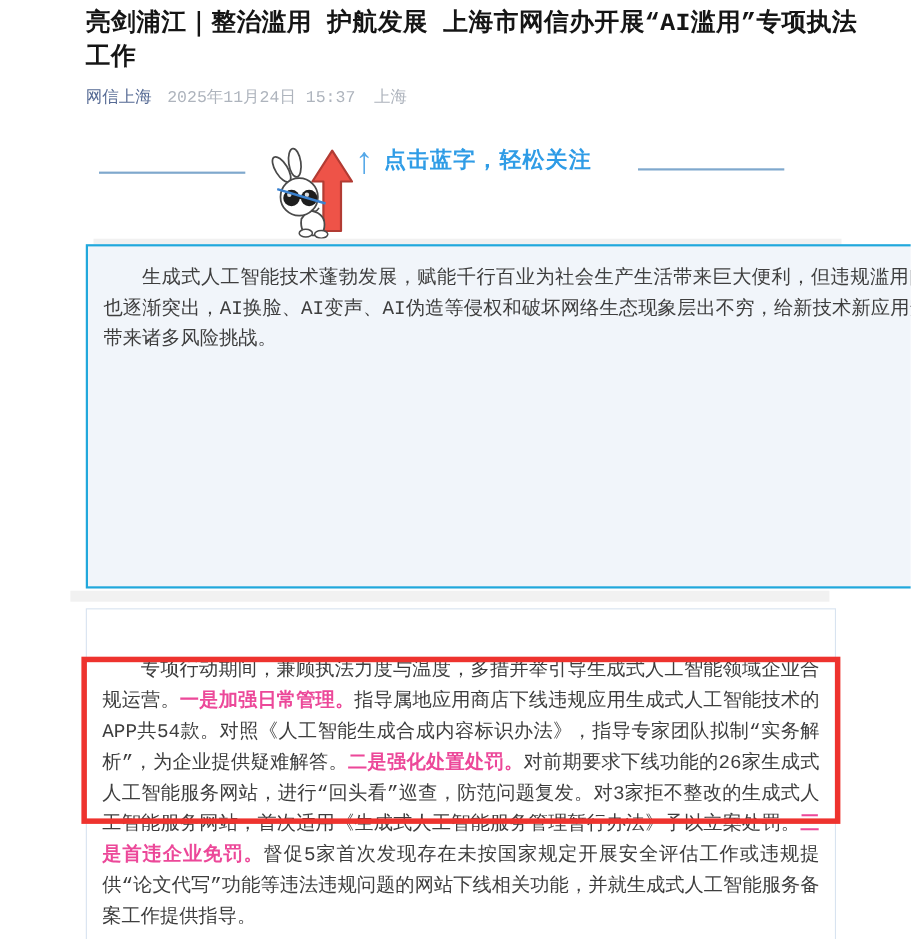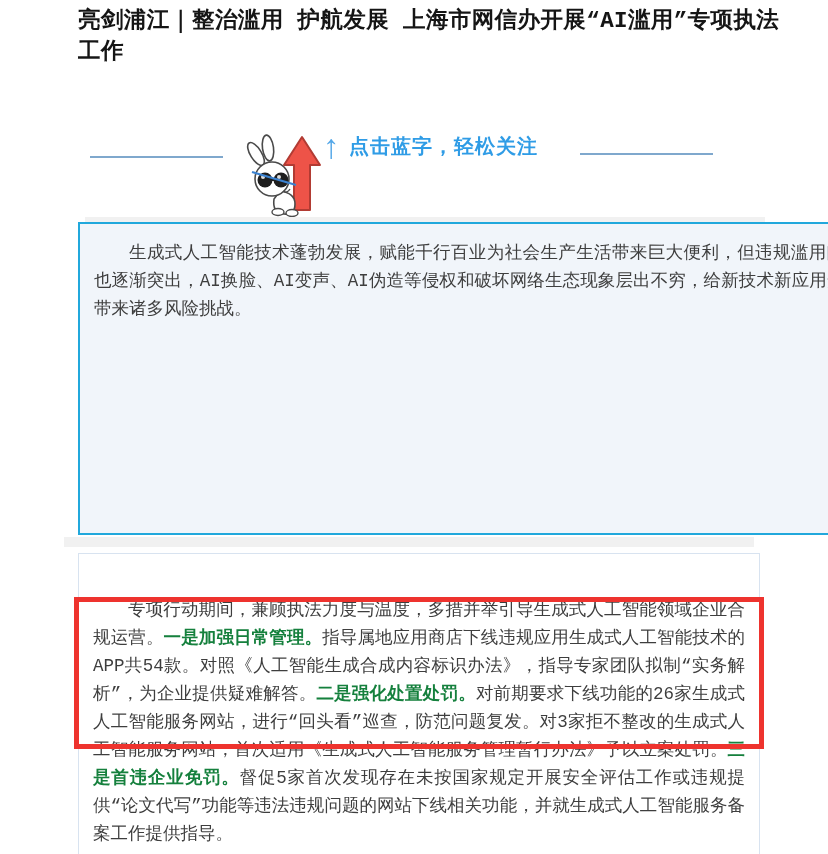--- a/index.html
+++ b/index.html
@@ -45,34 +45,37 @@
   .intro-box p + p{margin-top:17px;}
   
   .measures-box{
     position:absolute;left:78px;top:553px;width:682px;height:330px;box-sizing:border-box;
     background:#fff;border:1px solid #d8e3f0;padding:42px 14px 0;
   }
   .measures-box p{
     margin:0;font-size:17.5px;line-height:28px;color:#3e3e3e;
     text-indent:2em;text-align:justify;
   }
-  .measures-box .hl{color:#15803d;font-weight:700;}
+  .measures-box .hl{color:#ec4899;font-weight:700;}
   
   .red-rect{
     position:absolute;left:74px;top:597px;width:690px;height:152px;box-sizing:border-box;
     border:5px solid #ee332e;z-index:6;pointer-events:none;
   }
 </style>
 </head>
 <body>
 
 <div class="page">
 
   <h1 class="title">亮剑浦江｜整治滥用 护航发展 上海市网信办开展“AI滥用”专项执法工作</h1>
 
+  <div class="byline">
+    <span class="account">网信上海</span><span class="date">2025年11月24日 15:37</span><span class="loc">上海</span>
+  </div>
 
   <div class="banner">
     <div class="bline left"></div>
     <svg class="mascot" width="86" height="92" viewBox="0 0 86 92">
 
       <path d="M52 40 L42 40 L60 12 L78 40 L68 40 L68 85 L52 85 Z" fill="#ee5348" stroke="#b23b33" stroke-width="2" stroke-linejoin="round"></path>
 
       <ellipse cx="14" cy="29" rx="5.5" ry="13" transform="rotate(-32 14 29)" fill="#ffffff" stroke="#4a4a4a" stroke-width="1.6"></ellipse>
       <ellipse cx="26" cy="23" rx="5.5" ry="13" transform="rotate(-8 26 23)" fill="#ffffff" stroke="#4a4a4a" stroke-width="1.6"></ellipse>
 

